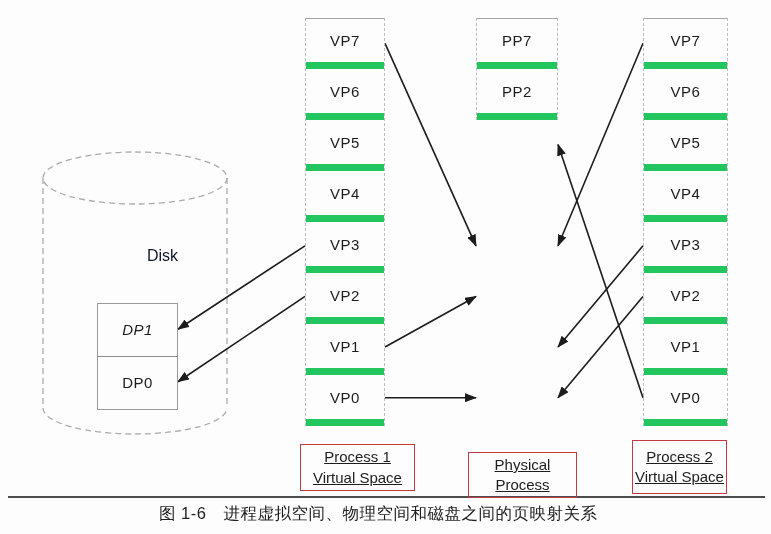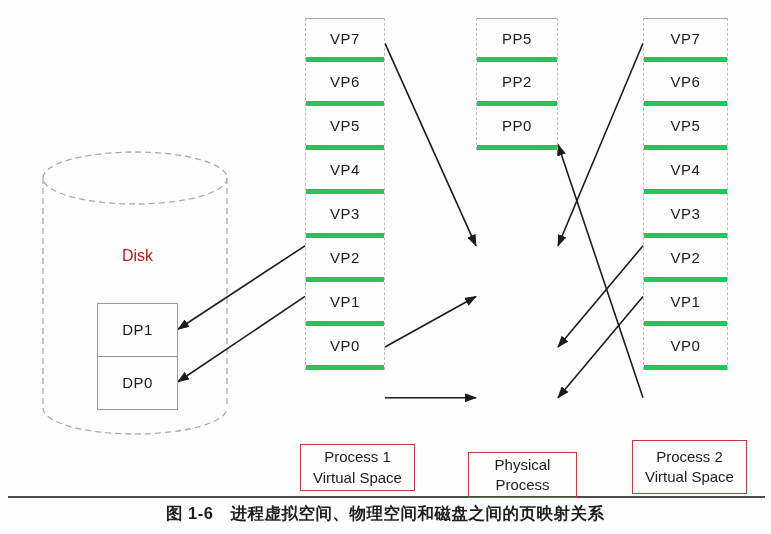--- a/index.html
+++ b/index.html
@@ -11,49 +11,49 @@
   }
   #diagram-svg { position:absolute; left:0; top:0; width:771px; height:534px; pointer-events:none; }
 
   .column {
     position:absolute;
     border-left:1px dashed #bdbdbd;
     border-right:1px dashed #bdbdbd;
     box-sizing:border-box;
   }
   .cell {
-    height:44px;
-    border-bottom:5px solid #22c55e;
+    height:51px;
+    border-bottom:7px solid #22c55e;
     display:flex; align-items:center; justify-content:center;
     font-size:15px; letter-spacing:0.5px; color:#1c1c1c;
     box-sizing:border-box;
   }
   .cell:first-child { border-top:1px solid #a5a5a5; }
 
-  #disk-label { position:absolute; left:97px; top:247px; width:81px; text-align:center; font-size:16px; color:#b91c1c; }
+  #disk-label { position:absolute; left:97px; top:247px; width:81px; text-align:right; font-size:16px; color:#0f172a; }
   #disk-pages { position:absolute; left:97px; top:303px; width:81px; border:1px solid #9a9a9a; box-sizing:border-box; }
   #disk-pages .cell { height:52.5px; border-bottom:none; }
-  #disk-pages .cell:first-child { border-top:none; border-bottom:1px solid #8f8f8f; }
+  #disk-pages .cell:first-child { border-top:none; border-bottom:1px solid #8f8f8f;font-style:italic; }
 
   .tag {
     position:absolute;
     border:1px solid var(--tag-border,#c23b42);
     display:flex; flex-direction:column; align-items:center; justify-content:center;
     text-align:left; font-size:15px; line-height:1.35; color:#1d1d1d;
-    box-sizing:border-box; background:transparent; z-index:3;
+    box-sizing:border-box; background:transparent; z-index:3;text-decoration:underline;
   }
   #tag-process1 { left:300px; top:444px; width:115px; height:47px; }
   #tag-physical { left:468px; top:452px; width:109px; height:46px; }
-  #tag-process2 { left:632px; top:440px; width:115px; height:54px; }
+  #tag-process2 { left:632px; top:440px; width:95px; height:54px; }
 
   #bottom-rule { position:absolute; left:8px; top:496px; width:757px; height:2px; background:#4d4d4d; z-index:2; }
 
   #caption {
-    position:absolute; left:166px; top:503px;
-    font-size:16.5px; font-weight:bold; letter-spacing:0.5px; color:#1e1e1e;
+    position:absolute; left:159px; top:503px;
+    font-size:16.5px; font-weight:normal; letter-spacing:0.5px; color:#1e1e1e;
     white-space:nowrap; z-index:4;
   }
 </style>
 </head>
 <body>
 
 <div class="stage">
 
   <svg id="diagram-svg" viewBox="0 0 771 534">
     <defs>
@@ -113,27 +113,24 @@
         </div>
         <div class="cell">
           <span>VP1</span>
         </div>
         <div class="cell">
           <span>VP0</span>
         </div>
       </div>
       <div class="column" style="left: 476px; top: 18px; width: 82px;">
         <div class="cell">
-          <span>PP5</span>
+          <span>PP7</span>
         </div>
         <div class="cell">
           <span>PP2</span>
-        </div>
-        <div class="cell">
-          <span>PP0</span>
         </div>
       </div>
       <div class="column" style="left: 643px; top: 18px; width: 85px;">
         <div class="cell">
           <span>VP7</span>
         </div>
         <div class="cell">
           <span>VP6</span>
         </div>
         <div class="cell">

